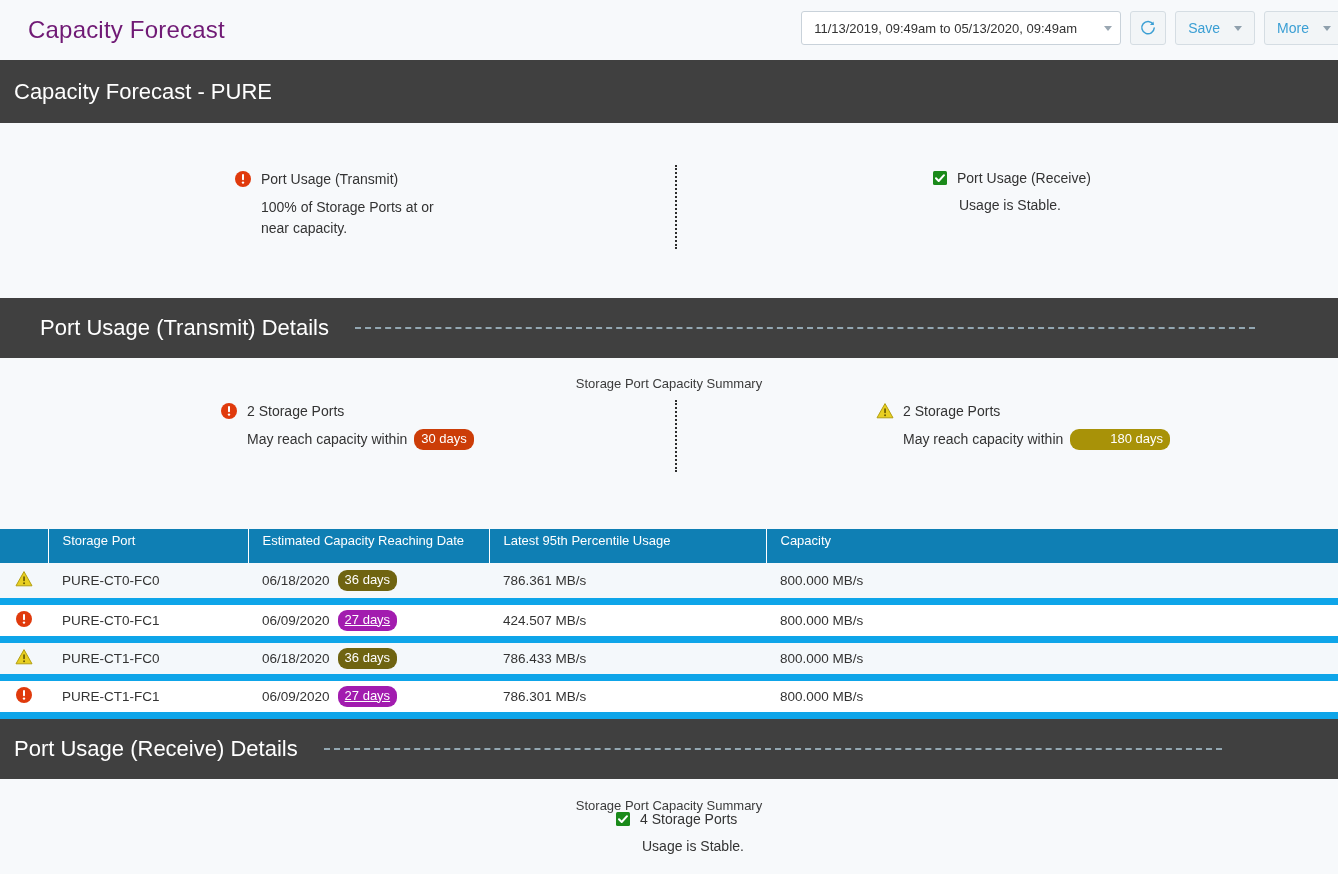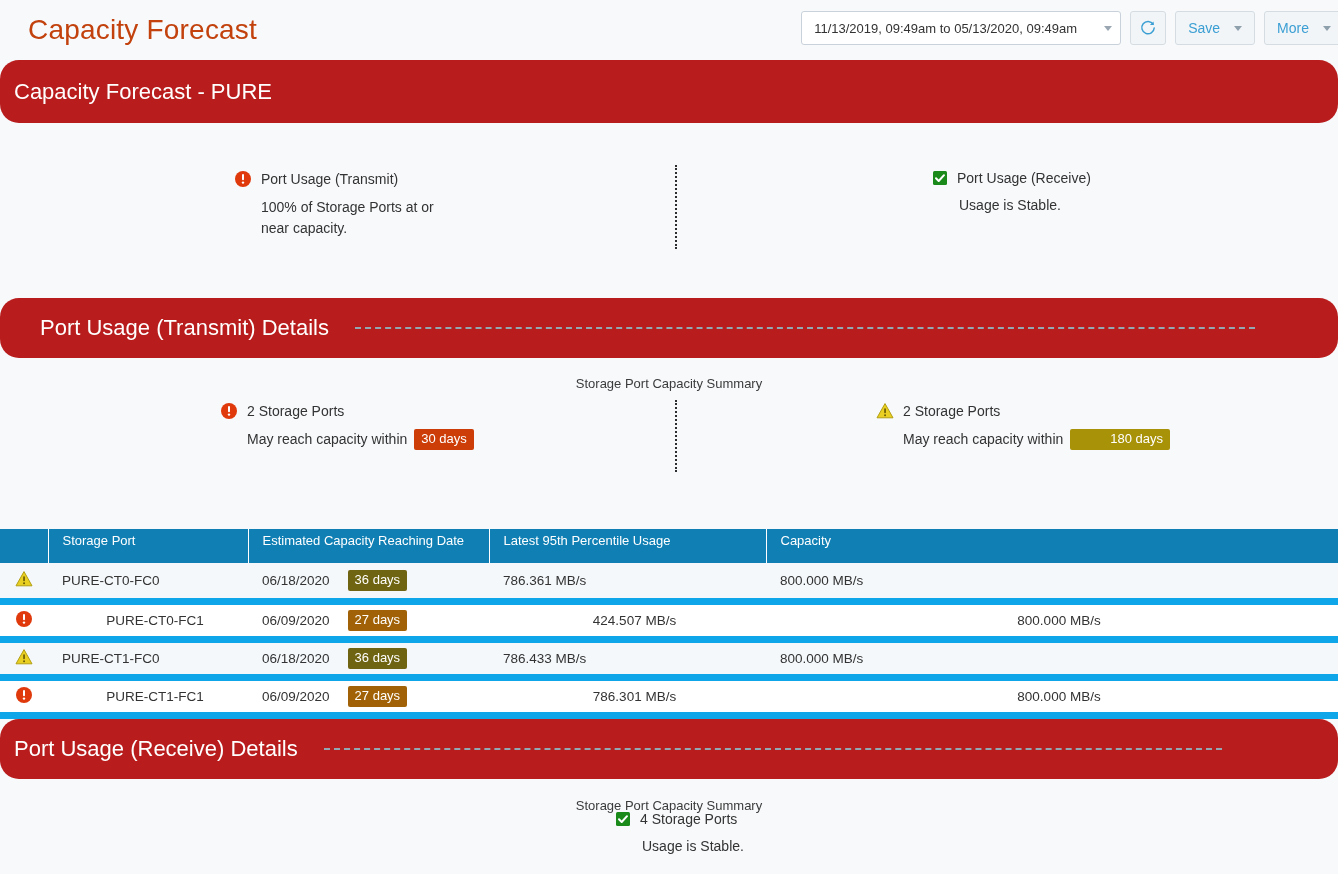--- a/index.html
+++ b/index.html
@@ -14,23 +14,23 @@
 
   
   .topbar {
     position: relative;
     height: 60px;
     background: #f7f9fb;
     display: flex;
     align-items: center;
   }
   .page-title {
-    font-size: 28px;
+    font-size: 24px;
     font-weight: 400;
-    color: #c2410c;
+    color: #701a75;
     margin-left: 28px;
     letter-spacing: .2px;
   }
   .toolbar {
     position: absolute;
     right: -6px;
     top: 11px;
     display: flex;
     align-items: center;
     gap: 9px;
@@ -72,26 +72,25 @@
   .btn .split-caret {
     width: 0; height: 0;
     border-left: 4.5px solid transparent;
     border-right: 4.5px solid transparent;
     border-top: 5px solid #8fa0ad;
     margin-left: 14px;
   }
 
   
   .band {
-    background: #b91c1c;
+    background: #404040;
     height: 60px;
     display: flex;
     align-items: center;
     padding-left: 14px;
-    border-radius: 19px;
   }
   .band-title {
     color: #ffffff;
     font-size: 22px;
     font-weight: 400;
     white-space: nowrap;
   }
   .band-rule {
     flex: none;
     margin-left: 26px;
@@ -145,26 +144,26 @@
   .ico.sz18 { width: 18px; height: 18px; }
   .ico.sz16 { width: 16px; height: 16px; }
 
   
   .badge {
     display: inline-block;
     color: #ffffff;
     font-size: 13px;
     line-height: 18px;
     padding: 1px 7px 2px 7px;
-    border-radius: 2px;
+    border-radius: 9px;
     white-space: nowrap;
   }
   .badge.crit { background: #cc3d08; }
   .badge.warn { background: #a89208; padding-left: 40px; }
-  .badge.crit-dim { background: #a16207; }
+  .badge.crit-dim { background: #a21caf; text-decoration: underline; }
   .badge.warn-dim { background: #6f6411; }
 
   
   table.grid {
     width: 1338px;
     border-collapse: collapse;
     table-layout: fixed;
   }
   table.grid thead th {
     background: #0f7fb4;
@@ -179,27 +178,27 @@
   table.grid thead th.status-col { padding: 0; border-right: 1px solid #ffffff; }
   table.grid thead th.last { border-right: none; margin-left: 18px; }
   table.grid tbody td {
     height: 38px;
     font-size: 13.5px;
     color: #333333;
     padding: 0 0 0 14px;
     border-bottom: 7px solid #0ea5e9;
   }
   table.grid tbody tr.odd td { background: #f4f8fb; }
-  table.grid tbody tr.even td { background: #ffffff; text-align: center; }
+  table.grid tbody tr.even td { background: #ffffff; }
   table.grid tbody td.status-col {
     padding: 0;
     text-align: center;
     vertical-align: middle;
   }
-  .datecell { display: flex; align-items: center; gap: 18px; }
+  .datecell { display: flex; align-items: center; gap: 8px; }
 </style>
 </head>
 <body>
 
 <div class="topbar">
   <div class="page-title">Capacity Forecast</div>
 
   <div class="toolbar">
     <div class="daterange">
       <span>11/13/2019, 09:49am to 05/13/2020, 09:49am</span>

